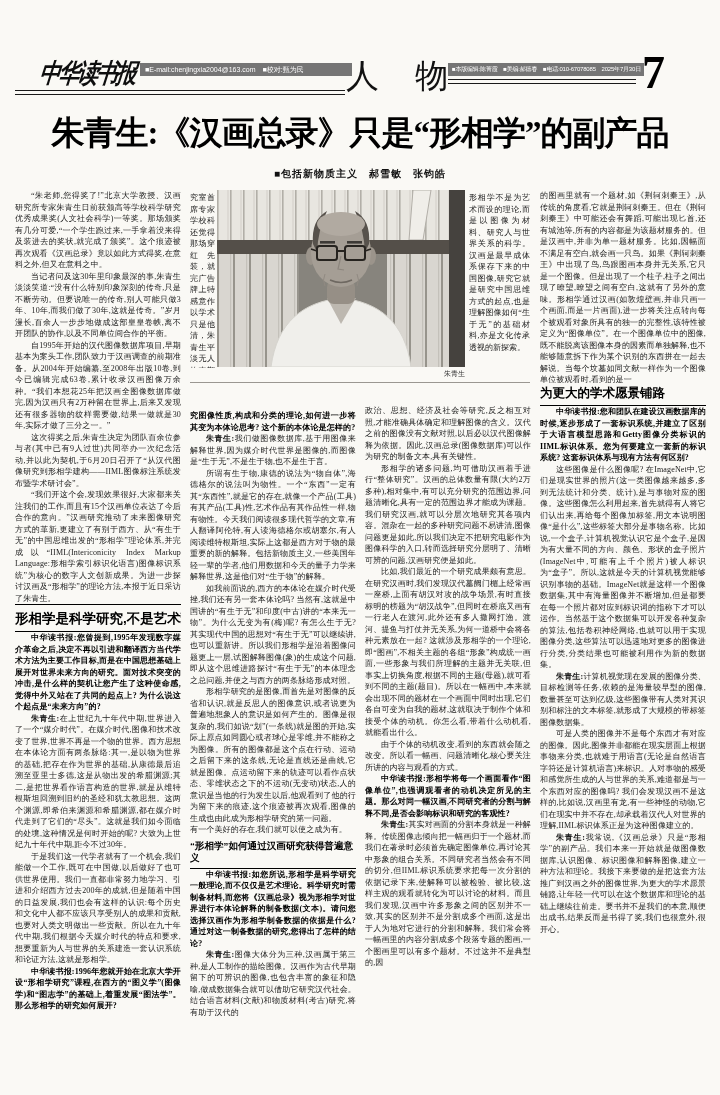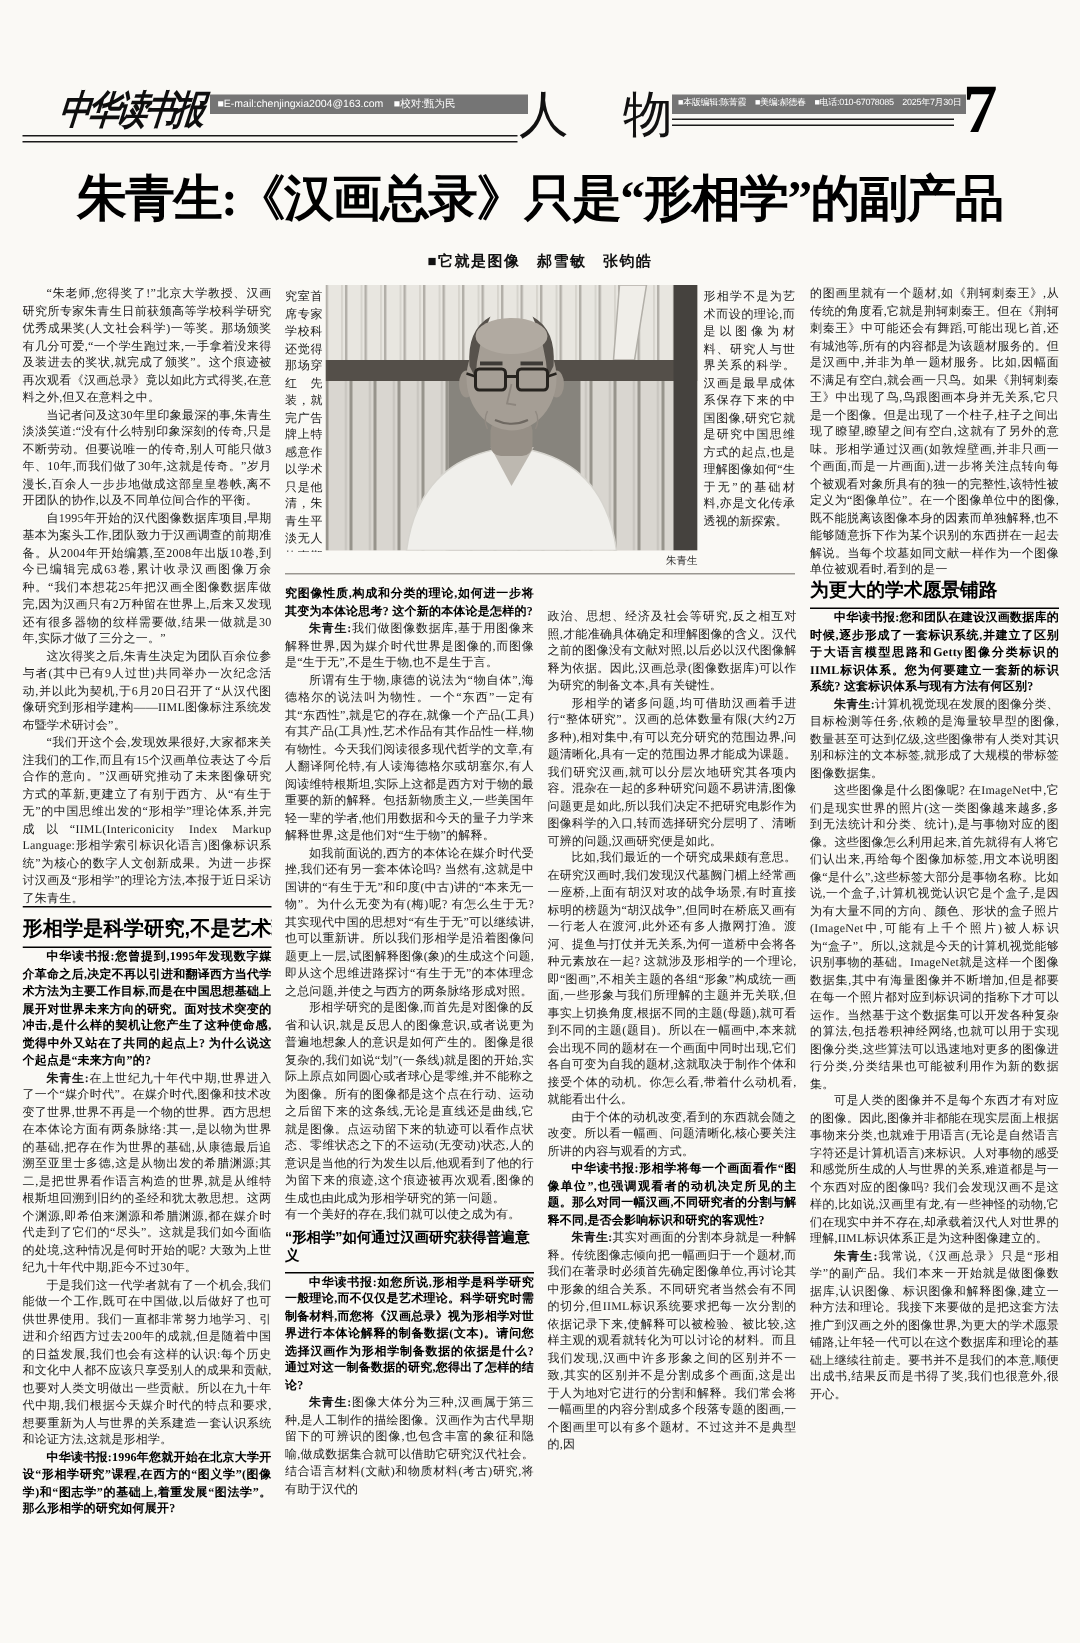--- a/index.html
+++ b/index.html
@@ -19,21 +19,21 @@
   .headline{font-family:"Liberation Serif",serif;font-weight:900;font-size:33px;line-height:40px;
             text-align:center;letter-spacing:-1px;color:#000;white-space:nowrap;}
   .byline{font-family:"Liberation Serif",serif;font-weight:bold;font-size:10px;text-align:center;
           letter-spacing:1px;color:#111;}
   
   .col{position:absolute;overflow:hidden;}
   .para{margin:0;text-align:justify;text-indent:2em;font:8px/11.5px "Liberation Serif",serif;
         color:#1b1b1b;letter-spacing:.15px;}
   .para.cont{text-indent:0;}
   .para.q{font-weight:700;color:#000;}
-  .para.q.cont{text-indent:0;}
+  .para.q.cont{text-indent:0;margin-top:20px;}
   .qa-label{font-weight:700;}
   h3.subhead{font-family:"Liberation Sans",sans-serif;color:#000;margin:0;text-indent:0;}
   .subhead-a{font-size:13.5px;line-height:15px;border-top:1px solid #000;border-bottom:1px solid #000;
              padding:6px 0 5px;margin:7px 0 6px;width:200px;background:#faf9f5;position:relative;z-index:2;}
   .subhead-b{font-size:9.6px;line-height:12px;padding:4px 0 4px;border-bottom:1.5px solid #000;margin:5px 0 5px;}
   .subhead-d{font-size:12.5px;line-height:14px;padding:0 0 5px;border-bottom:1.5px solid #000;margin:0 0 7px;}
   .strip{font:8px/11.5px "Liberation Serif",serif;text-align:justify;color:#1b1b1b;overflow:hidden;word-break:break-all;}
   .caption{font:7px/10px "Liberation Serif",serif;color:#333;text-align:right;}
   .hairline{border-top:.8px solid #9a9791;height:0;}
 </style>
@@ -44,21 +44,21 @@
 
   <div class="abs masthead" style="left:42px;top:56px;">中华读书报</div>
   <div class="abs graybar" style="left:140px;top:63px;width:212px;height:13px;font-size:7px;line-height:13px;padding-left:5px;box-sizing:border-box;">■E-mail:chenjingxia2004@163.com　■校对:甄为民</div>
   <div class="abs section-title" style="left:346px;top:54px;">人 物</div>
   <div class="abs graybar" style="left:448px;top:63px;width:196px;height:13px;font-size:6px;line-height:13px;padding-left:4px;box-sizing:border-box;letter-spacing:-0.2px;">■本版编辑:陈菁霞　■美编:郝德春　■电话:010-67078085　2025年7月30日</div>
   <div class="abs drule" style="left:15px;top:90px;width:330px;"></div>
   <div class="abs drule" style="left:448px;top:79px;width:188px;"></div>
   <div class="abs pageno" style="left:642px;top:46px;">7</div>
 
   <div class="abs headline" style="left:30px;top:113px;width:660px;">朱青生:《汉画总录》只是“形相学”的副产品</div>
-  <div class="abs byline" style="left:205px;top:167px;width:310px;">■它就是图像　郝雪敏　张钧皓</div>
+  <div class="abs byline" style="left:205px;top:167px;width:310px;">■包括新物质主义　郝雪敏　张钧皓</div>
 
   <div class="abs" style="left:217px;top:190px;width:248px;height:177px;">
     <svg width="248" height="177" viewBox="0 0 248 177">
       <defs>
         <pattern id="books1" width="13" height="50" patternUnits="userSpaceOnUse">
           <rect width="13" height="50" fill="#e8e6e0"></rect>
           <rect x="0" width="1.6" height="50" fill="#b2afa8"></rect>
           <rect x="10.5" width="1" height="50" fill="#d2cfc8"></rect>
         </pattern>
         <pattern id="books2" width="16" height="113" patternUnits="userSpaceOnUse">
@@ -135,19 +135,19 @@
       <p class="para q"><b class="qa-label">中华读书报:</b>形相学将每一个画面看作“图像单位”,也强调观看者的动机决定所见的主题。那么对同一幅汉画,不同研究者的分割与解释不同,是否会影响标识和研究的客观性?</p>
       <p class="para a"><b class="qa-label">朱青生:</b>其实对画面的分割本身就是一种解释。传统图像志倾向把一幅画归于一个题材,而我们在著录时必须首先确定图像单位,再讨论其中形象的组合关系。不同研究者当然会有不同的切分,但IIML标识系统要求把每一次分割的依据记录下来,使解释可以被检验、被比较,这样主观的观看就转化为可以讨论的材料。而且我们发现,汉画中许多形象之间的区别并不一致,其实的区别并不是分割成多个画面,这是出于人为地对它进行的分割和解释。我们常会将一幅画里的内容分割成多个段落专题的图画,一个图画里可以有多个题材。不过这并不是典型的,因</p>
     </div>
 
   <div class="col" style="left:540px;top:190px;width:166px;height:193px;">
       <p class="para p cont">的图画里就有一个题材,如《荆轲刺秦王》,从传统的角度看,它就是荆轲刺秦王。但在《荆轲刺秦王》中可能还会有舞蹈,可能出现匕首,还有城池等,所有的内容都是为该题材服务的。但是汉画中,并非为单一题材服务。比如,因幅面不满足有空白,就会画一只鸟。如果《荆轲刺秦王》中出现了鸟,鸟跟图画本身并无关系,它只是一个图像。但是出现了一个柱子,柱子之间出现了瞭望,瞭望之间有空白,这就有了另外的意味。形相学通过汉画(如敦煌壁画,并非只画一个画面,而是一片画面),进一步将关注点转向每个被观看对象所具有的独一的完整性,该特性被定义为“图像单位”。在一个图像单位中的图像,既不能脱离该图像本身的因素而单独解释,也不能够随意拆下作为某个识别的东西拼在一起去解说。当每个坟墓如同文献一样作为一个图像单位被观看时,看到的是一</p>
     </div>
   <div class="col" style="left:540px;top:386px;width:166px;height:634px;">
       <h3 class="subhead subhead-d">为更大的学术愿景铺路</h3>
       <p class="para q"><b class="qa-label">中华读书报:</b>您和团队在建设汉画数据库的时候,逐步形成了一套标识系统,并建立了区别于大语言模型思路和Getty图像分类标识的IIML标识体系。您为何要建立一套新的标识系统? 这套标识体系与现有方法有何区别?</p>
+      <p class="para p">这些图像是什么图像呢? 在ImageNet中,它们是现实世界的照片(这一类图像越来越多,多到无法统计和分类、统计),是与事物对应的图像。这些图像怎么利用起来,首先就得有人将它们认出来,再给每个图像加标签,用文本说明图像“是什么”,这些标签大部分是事物名称。比如说,一个盒子,计算机视觉认识它是个盒子,是因为有大量不同的方向、颜色、形状的盒子照片(ImageNet中,可能有上千个照片)被人标识为“盒子”。所以,这就是今天的计算机视觉能够识别事物的基础。ImageNet就是这样一个图像数据集,其中有海量图像并不断增加,但是都要在每一个照片都对应到标识词的指称下才可以运作。当然基于这个数据集可以开发各种复杂的算法,包括卷积神经网络,也就可以用于实现图像分类,这些算法可以迅速地对更多的图像进行分类,分类结果也可能被利用作为新的数据集。</p>
       <p class="para a"><b class="qa-label">朱青生:</b>计算机视觉现在发展的图像分类、目标检测等任务,依赖的是海量较早型的图像,数量甚至可达到亿级,这些图像带有人类对其识别和标注的文本标签,就形成了大规模的带标签图像数据集。</p>
-      <p class="para p">这些图像是什么图像呢? 在ImageNet中,它们是现实世界的照片(这一类图像越来越多,多到无法统计和分类、统计),是与事物对应的图像。这些图像怎么利用起来,首先就得有人将它们认出来,再给每个图像加标签,用文本说明图像“是什么”,这些标签大部分是事物名称。比如说,一个盒子,计算机视觉认识它是个盒子,是因为有大量不同的方向、颜色、形状的盒子照片(ImageNet中,可能有上千个照片)被人标识为“盒子”。所以,这就是今天的计算机视觉能够识别事物的基础。ImageNet就是这样一个图像数据集,其中有海量图像并不断增加,但是都要在每一个照片都对应到标识词的指称下才可以运作。当然基于这个数据集可以开发各种复杂的算法,包括卷积神经网络,也就可以用于实现图像分类,这些算法可以迅速地对更多的图像进行分类,分类结果也可能被利用作为新的数据集。</p>
       <p class="para p">可是人类的图像并不是每个东西才有对应的图像。因此,图像并非都能在现实层面上根据事物来分类,也就难于用语言(无论是自然语言字符还是计算机语言)来标识。人对事物的感受和感觉所生成的人与世界的关系,难道都是与一个东西对应的图像吗? 我们会发现汉画不是这样的,比如说,汉画里有龙,有一些神怪的动物,它们在现实中并不存在,却承载着汉代人对世界的理解,IIML标识体系正是为这种图像建立的。</p>
       <p class="para a"><b class="qa-label">朱青生:</b>我常说,《汉画总录》只是“形相学”的副产品。我们本来一开始就是做图像数据库,认识图像、标识图像和解释图像,建立一种方法和理论。我接下来要做的是把这套方法推广到汉画之外的图像世界,为更大的学术愿景铺路,让年轻一代可以在这个数据库和理论的基础上继续往前走。要书并不是我们的本意,顺便出成书,结果反而是书得了奖,我们也很意外,很开心。</p>
     </div>
 
 </div>
 
 </body></html>

